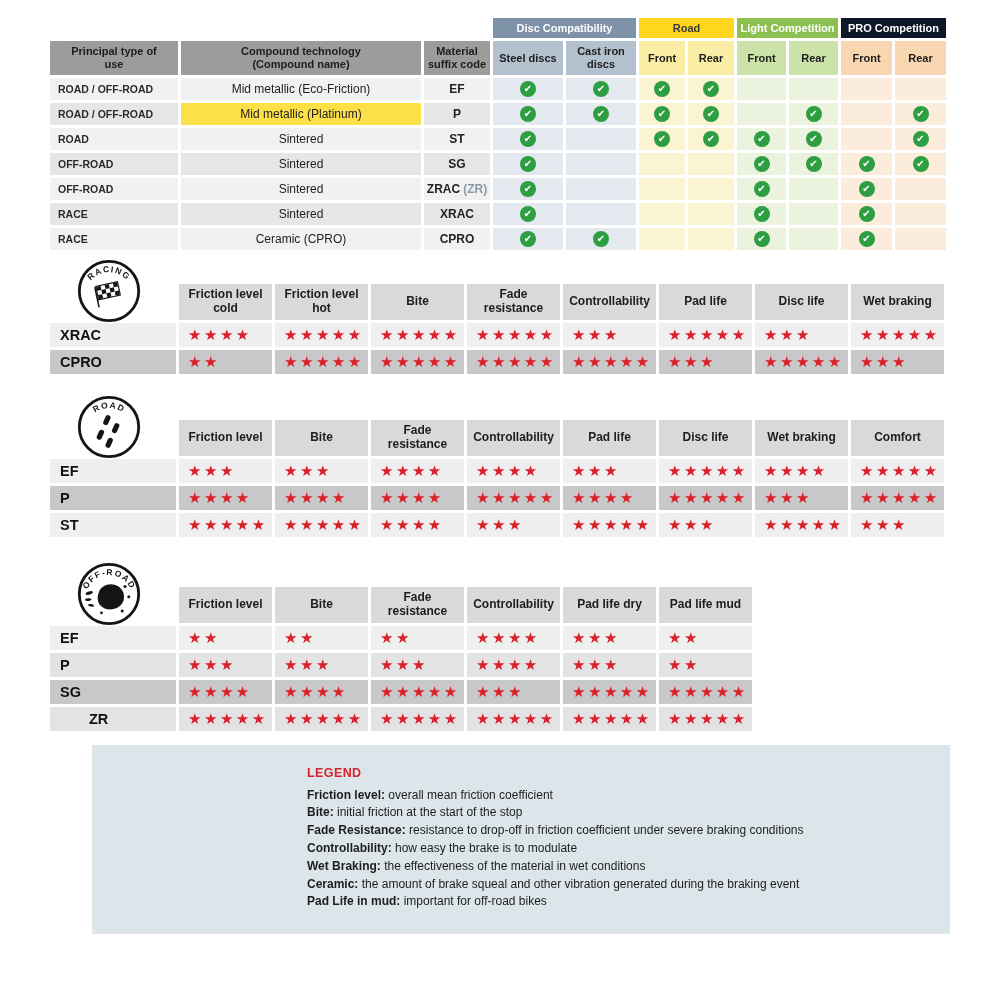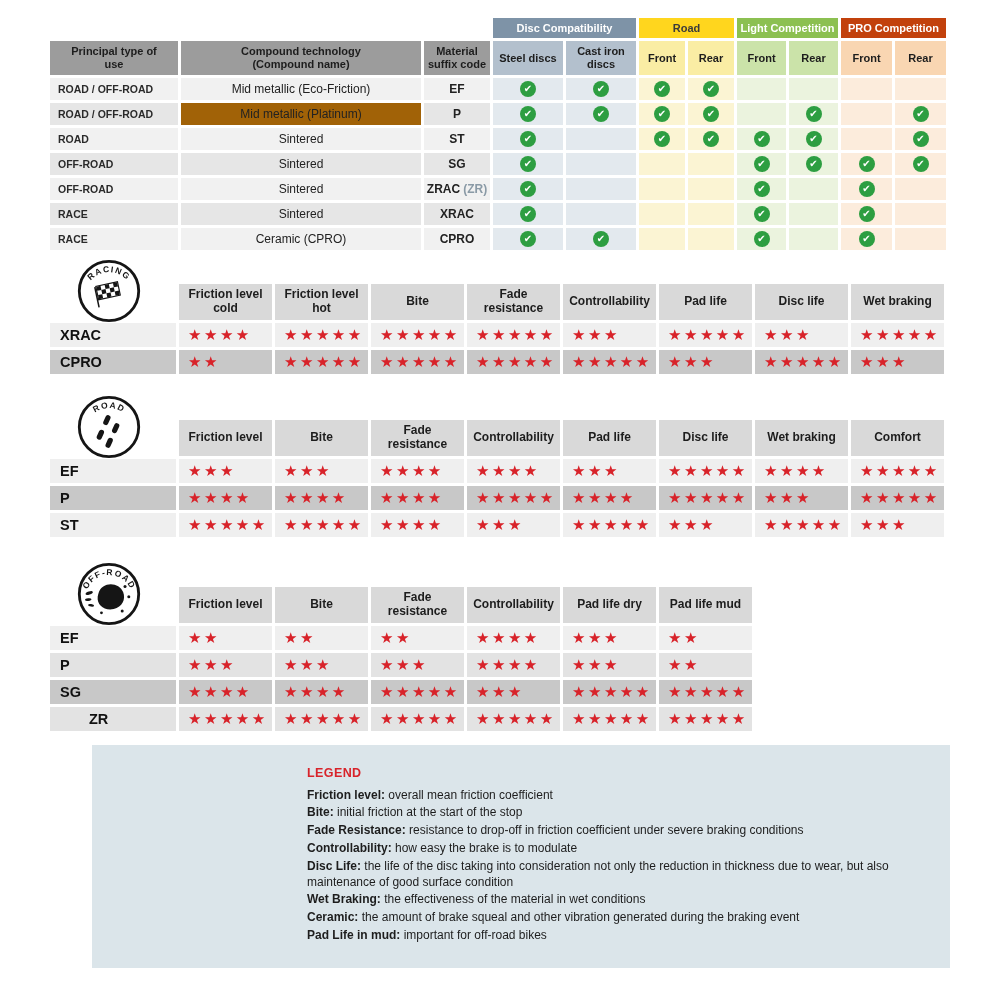--- a/index.html
+++ b/index.html
@@ -72,21 +72,21 @@
 </head>
 <body>
 
 <div data-name="compound-compatibility-chart">
 
   <div class="compat-grid" data-name="compat-table">
       <div class="group-cell group-spacer" data-name="compat-corner-spacer" style="grid-column: span 3;"></div>
       <div class="group-cell" data-name="compat-group-header-1" style="grid-column: span 2; background: rgb(126, 147, 167); color: rgb(255, 255, 255);">Disc Compatibility</div>
       <div class="group-cell" data-name="compat-group-header-2" style="grid-column: span 2; background: rgb(255, 214, 30); color: rgb(59, 59, 59);">Road</div>
       <div class="group-cell" data-name="compat-group-header-3" style="grid-column: span 2; background: rgb(140, 192, 81); color: rgb(255, 255, 255);">Light Competition</div>
-      <div class="group-cell" data-name="compat-group-header-4" style="grid-column: span 2; background: #c2410c; color: rgb(255, 255, 255);">PRO Competition</div>
+      <div class="group-cell" data-name="compat-group-header-4" style="grid-column: span 2; background: #0f172a; color: rgb(255, 255, 255);">PRO Competition</div>
       <div class="head-cell" data-name="compat-col-header" style="background: rgb(156, 156, 156);">Principal type of use</div>
       <div class="head-cell" data-name="compat-col-header" style="background: rgb(156, 156, 156);">Compound technology (Compound name)</div>
       <div class="head-cell" data-name="compat-col-header" style="background: rgb(156, 156, 156);">Material suffix code</div>
       <div class="head-cell" data-name="compat-col-header" style="background: rgb(179, 192, 205);">Steel discs</div>
       <div class="head-cell" data-name="compat-col-header" style="background: rgb(179, 192, 205);">Cast iron discs</div>
       <div class="head-cell" data-name="compat-col-header" style="background: rgb(250, 237, 164);">Front</div>
       <div class="head-cell" data-name="compat-col-header" style="background: rgb(250, 237, 164);">Rear</div>
       <div class="head-cell" data-name="compat-col-header" style="background: rgb(203, 227, 169);">Front</div>
       <div class="head-cell" data-name="compat-col-header" style="background: rgb(203, 227, 169);">Rear</div>
       <div class="head-cell" data-name="compat-col-header" style="background: rgb(249, 214, 178);">Front</div>
@@ -106,21 +106,21 @@
         <span class="check" data-name="check-icon" style="background: rgb(45, 158, 65);">✔</span>
       </div>
       <div class="cell" data-name="compat-check-cell" style="background: rgb(251, 244, 211);">
         <span class="check" data-name="check-icon" style="background: rgb(45, 158, 65);">✔</span>
       </div>
       <div class="cell" data-name="compat-check-cell" style="background: rgb(235, 243, 222);"></div>
       <div class="cell" data-name="compat-check-cell" style="background: rgb(235, 243, 222);"></div>
       <div class="cell" data-name="compat-check-cell" style="background: rgb(252, 236, 220);"></div>
       <div class="cell" data-name="compat-check-cell" style="background: rgb(252, 236, 220);"></div>
       <div class="cell use" data-name="compat-cell-use" style="background: rgb(230, 230, 230);">ROAD / OFF-ROAD</div>
-      <div class="cell tech" data-name="compat-cell-technology" style="background: #a16207;">Mid metallic (Platinum)</div>
+      <div class="cell tech" data-name="compat-cell-technology" style="background: #fde047;">Mid metallic (Platinum)</div>
       <div class="cell code" data-name="compat-cell-code" style="background: rgb(230, 230, 230);">
         <span data-name="material-code">P</span>
       </div>
       <div class="cell" data-name="compat-check-cell" style="background: rgb(227, 233, 238);">
         <span class="check" data-name="check-icon" style="background: rgb(45, 158, 65);">✔</span>
       </div>
       <div class="cell" data-name="compat-check-cell" style="background: rgb(227, 233, 238);">
         <span class="check" data-name="check-icon" style="background: rgb(45, 158, 65);">✔</span>
       </div>
       <div class="cell" data-name="compat-check-cell" style="background: rgb(251, 244, 211);">
@@ -409,20 +409,19 @@
       </div>
     </div>
 
   <div class="legend" data-name="legend" style="background: rgb(219, 229, 234); margin-left: 42px;">
     <div class="legend-title" data-name="legend-title" style="color: rgb(216, 35, 42);">LEGEND</div>
     <div data-name="legend-entries">
         <div class="legend-line" data-name="legend-entry"><b data-name="legend-term">Friction level:</b> overall mean friction coefficient</div>
         <div class="legend-line" data-name="legend-entry"><b data-name="legend-term">Bite:</b> initial friction at the start of the stop</div>
         <div class="legend-line" data-name="legend-entry"><b data-name="legend-term">Fade Resistance:</b> resistance to drop-off in friction coefficient under severe braking conditions</div>
         <div class="legend-line" data-name="legend-entry"><b data-name="legend-term">Controllability:</b> how easy the brake is to modulate</div>
-        <div class="legend-line" data-name="legend-entry"><b data-name="legend-term">Disc Life:</b> the life of the disc taking into consideration not only the reduction in thickness due to wear, but also maintenance of good surface condition</div>
         <div class="legend-line" data-name="legend-entry"><b data-name="legend-term">Wet Braking:</b> the effectiveness of the material in wet conditions</div>
         <div class="legend-line" data-name="legend-entry"><b data-name="legend-term">Ceramic:</b> the amount of brake squeal and other vibration generated during the braking event</div>
         <div class="legend-line" data-name="legend-entry"><b data-name="legend-term">Pad Life in mud:</b> important for off-road bikes</div>
       </div>
   </div>
 
 </div>
 
 </body></html>

